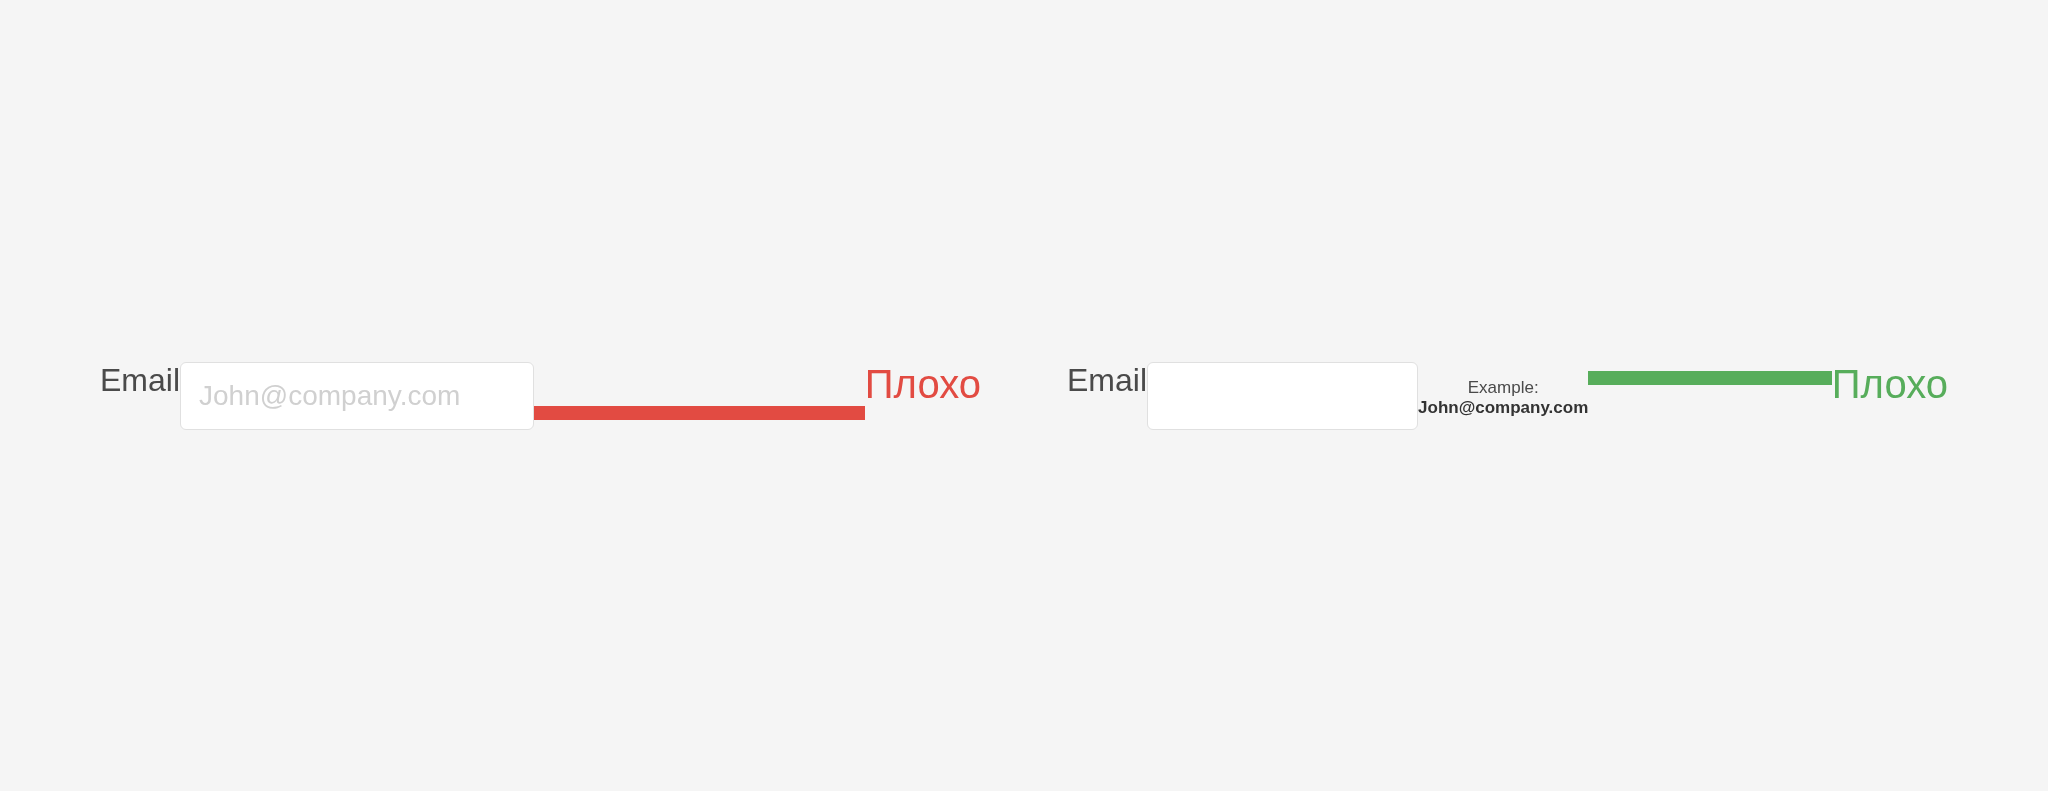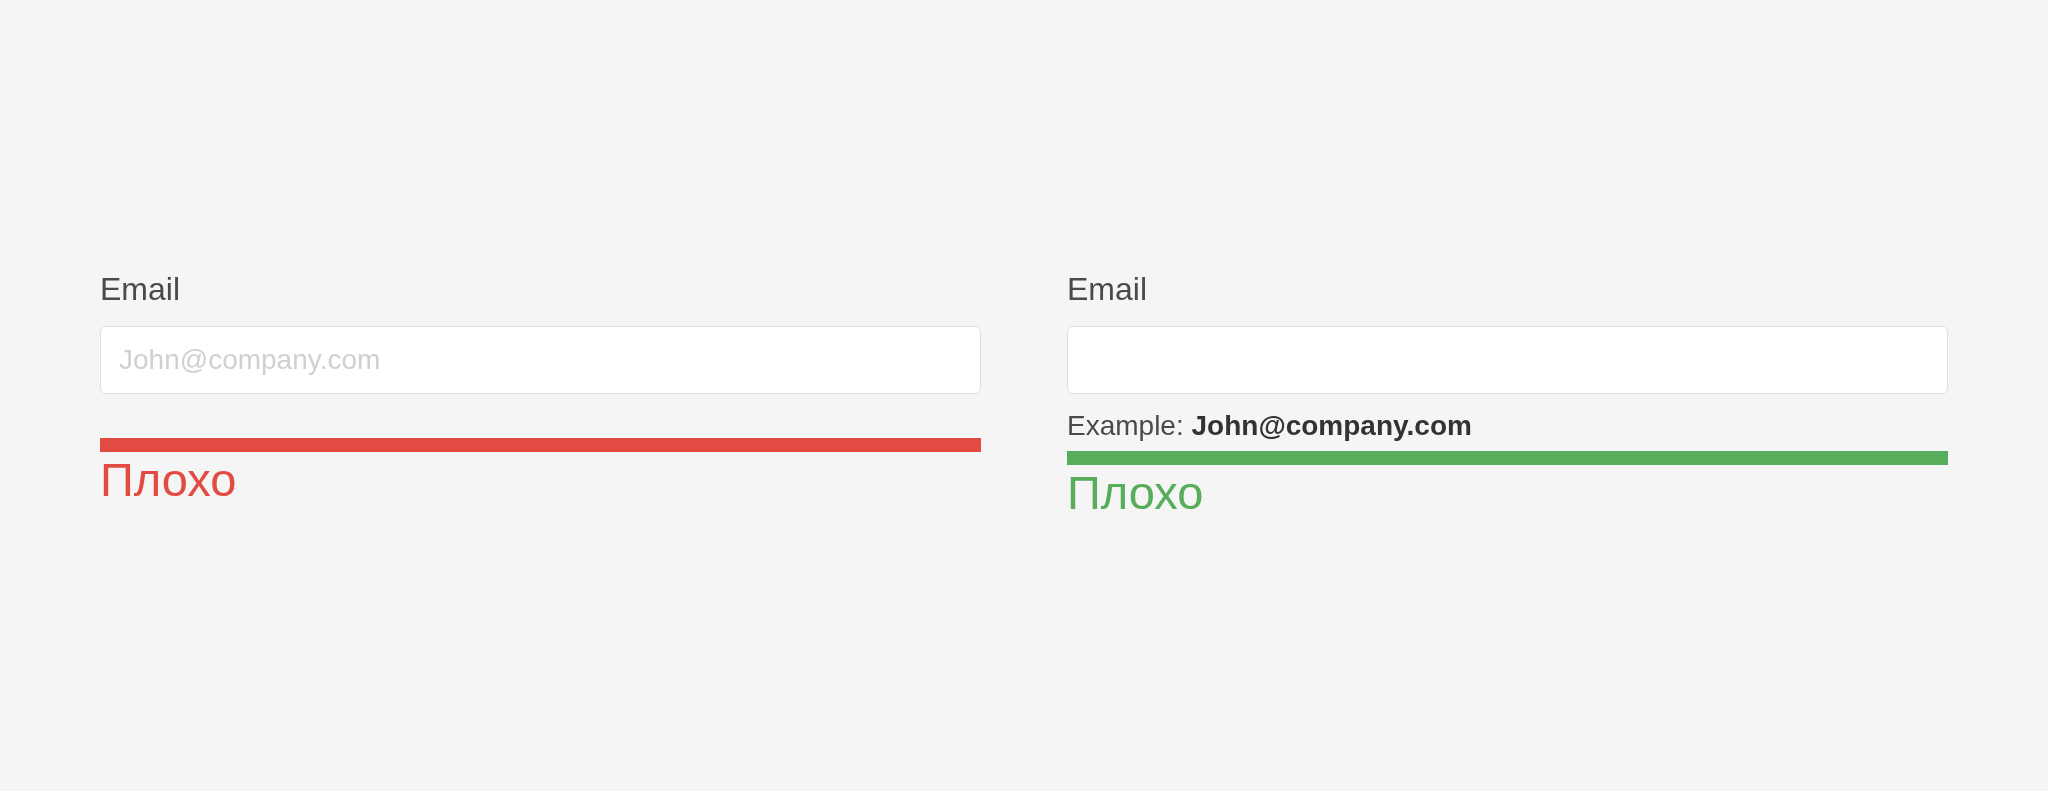--- a/index.html
+++ b/index.html
@@ -18,21 +18,21 @@
     }
     .container {
       display: flex;
       gap: 86px;
       width: 100%;
       padding: 0 100px;
     }
     .panel {
       flex: 1;
       display: flex;
-      flex-direction: column;
+      flex-direction: row;
     }
     .label {
       font-size: 32px;
       color: #4a4a4a;
       margin-bottom: 18px;
       font-weight: 400;
     }
     .input {
       width: 100%;
       height: 68px;
@@ -41,43 +41,44 @@
       border-radius: 6px;
       padding: 0 18px;
       font-size: 28px;
       color: #333;
       outline: none;
     }
     .input::placeholder {
       color: #d0d0d0;
     }
     .hint {
-      font-size: 28px;
+      font-size: 17px;
       color: #4a4a4a;
       margin-top: 16px;
       font-weight: 400;
+      text-align: center;
     }
     .hint-bold {
       font-weight: 700;
       color: #333;
     }
     .bar {
       height: 14px;
       width: 100%;
       margin-top: 44px;
     }
     .bar-bad {
       background: #e24b42;
     }
     .bar-good {
       background: #57ad5b;
       margin-top: 9px;
     }
     .verdict {
-      font-size: 47px;
+      font-size: 40px;
       font-weight: 400;
     }
     .verdict-bad {
       color: #e24b42;
     }
     .verdict-good {
       color: #57ad5b;
     }
   </style>
 </head>

